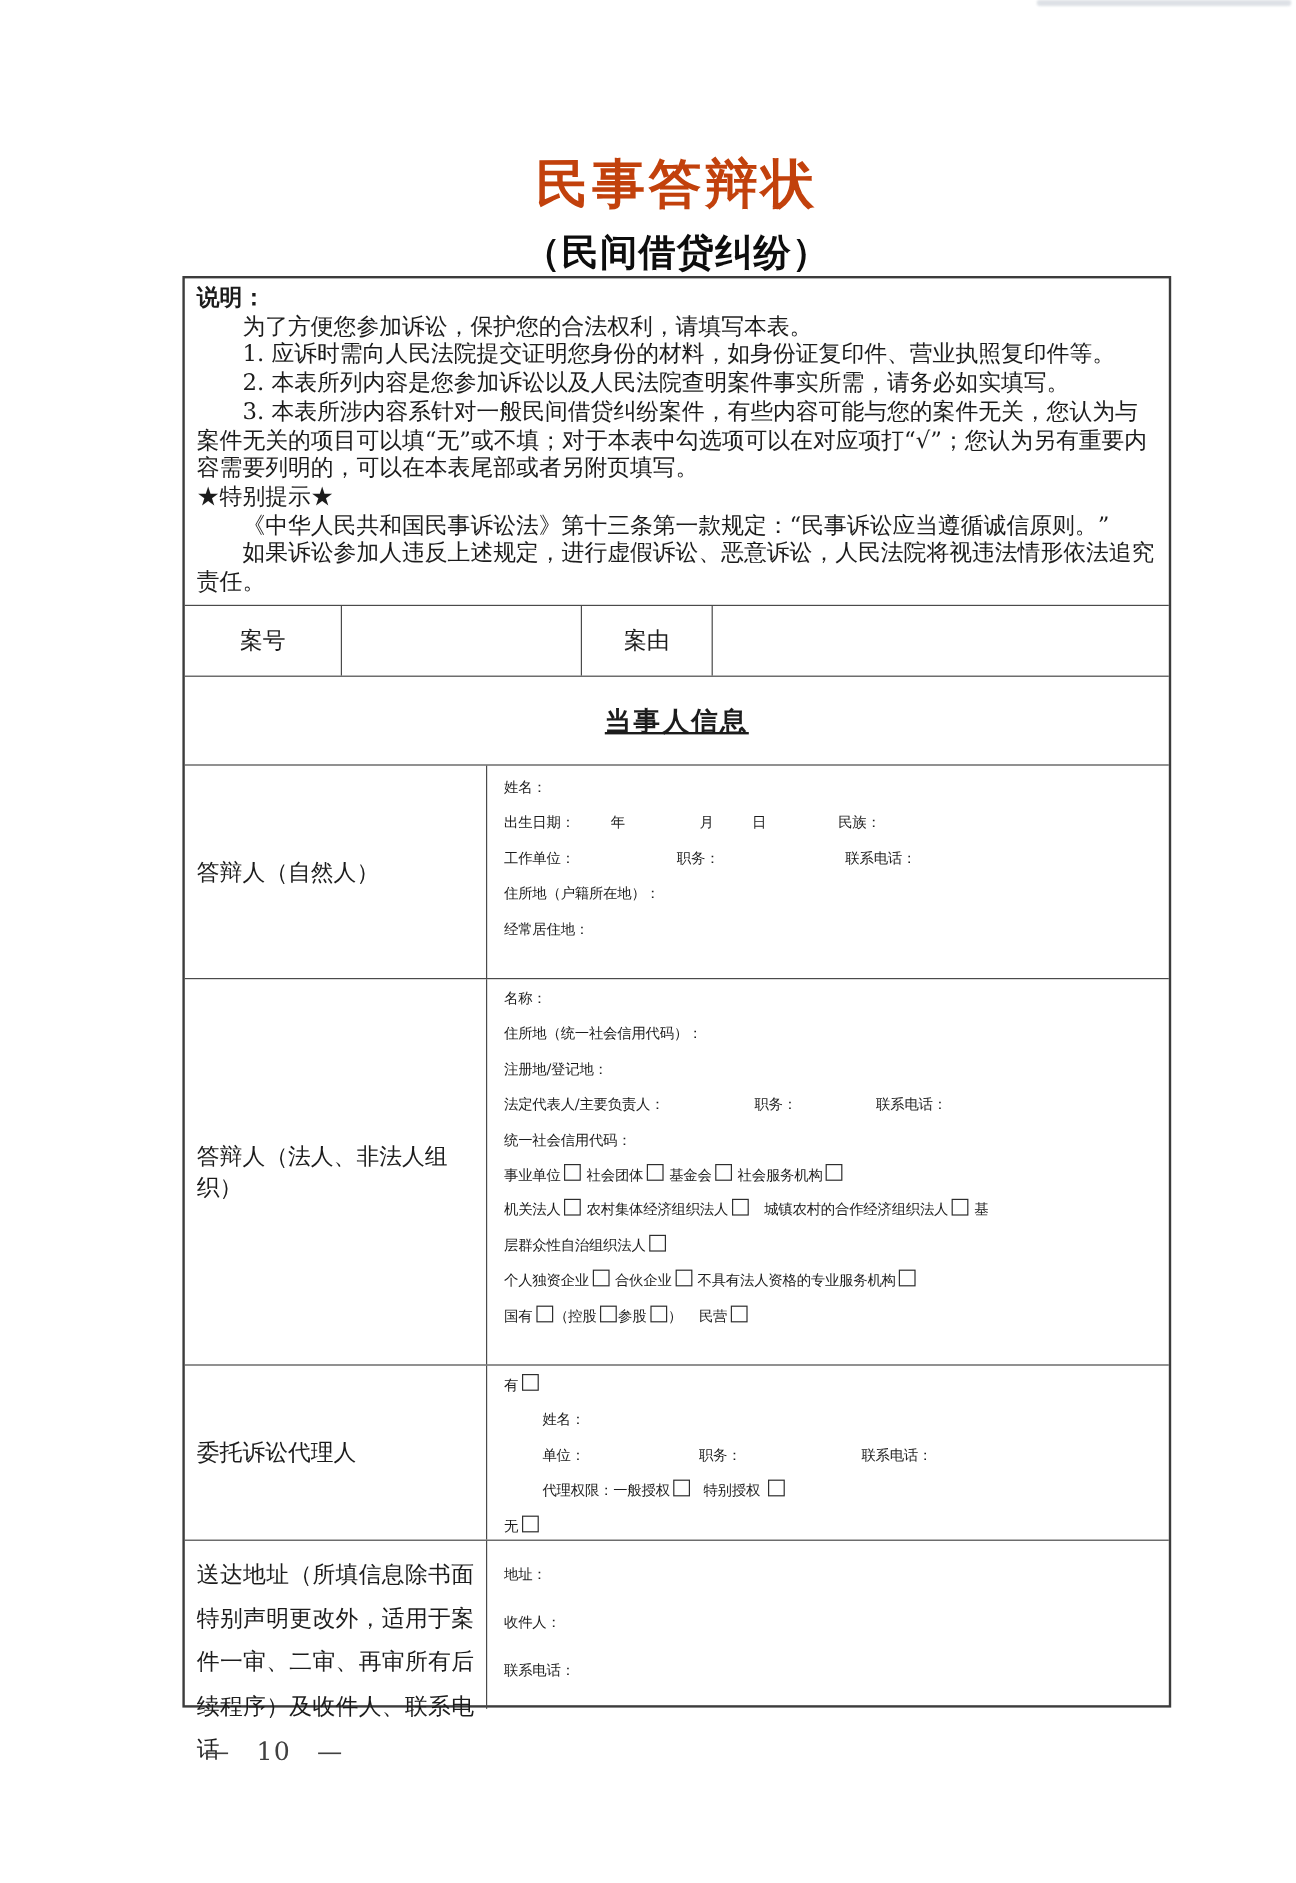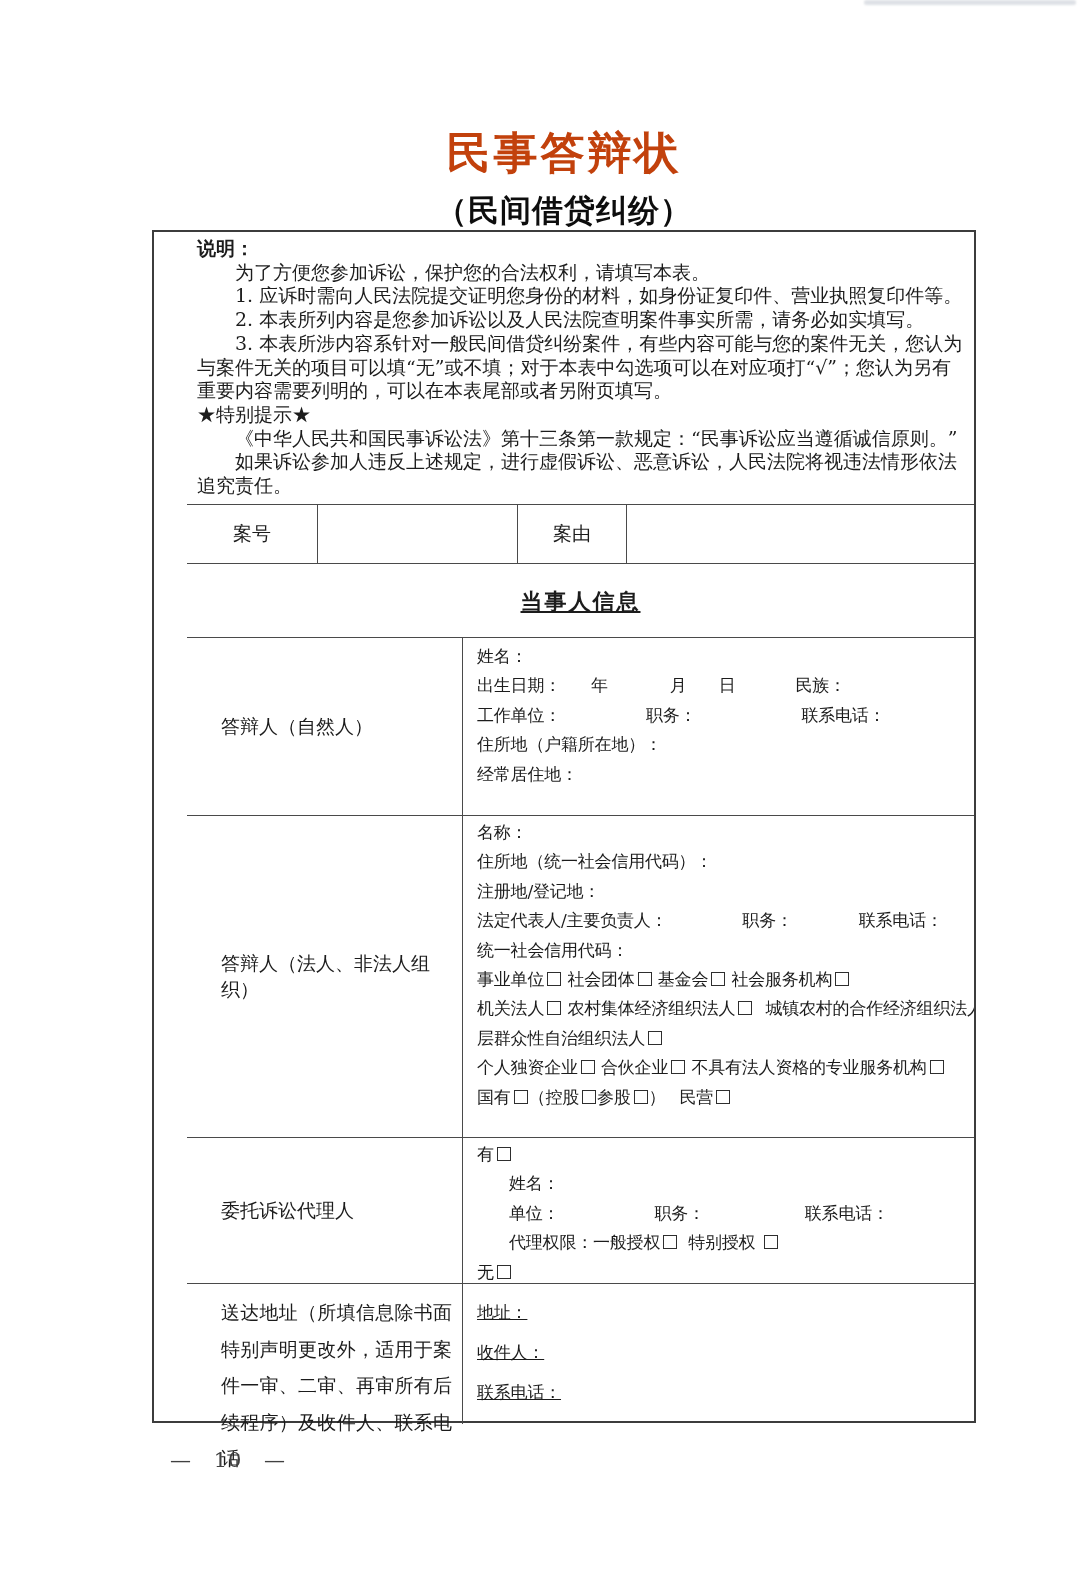--- a/index.html
+++ b/index.html
@@ -15,21 +15,21 @@
   .doc-title{
     position:absolute;left:152px;top:124px;width:824px;text-align:center;
     font-size:44px;font-weight:bold;letter-spacing:3px;color:#c2410c;
   }
   .doc-subtitle{
     position:absolute;left:152px;top:190px;width:824px;text-align:center;
     font-size:31px;font-weight:bold;letter-spacing:1px;color:#0d0d0d;
   }
   .form-table{
     position:absolute;left:152px;top:230px;width:824px;height:1193px;
-    border:2px solid #3c3c3c;box-sizing:border-box;background:#fff;padding-left:33px;
+    border:2px solid #3c3c3c;box-sizing:border-box;background:#fff;
   }
   
   .notes-cell{
     box-sizing:border-box;height:273px;border-bottom:1.5px solid #4a4a4a;
     padding:5px 10px 0 10px;font-size:19px;line-height:23.7px;
   }
   .notes-heading{font-weight:bold;}
   .note-p{margin:0;}
   .note-p.indent{text-indent:2em;}
   
@@ -46,33 +46,33 @@
   }
   
   .party-row{display:flex;border-bottom:1.5px solid #4a4a4a;box-sizing:border-box;}
   .party-row:last-child{border-bottom:none;}
   .party-row.row-1{height:178px;}
   .party-row.row-2{height:322px;}
   .party-row.row-3{height:146px;}
   .party-row.row-4{height:140px;border-bottom:none;}
   .row-label-cell{
     width:252px;box-sizing:border-box;border-right:1.5px solid #4a4a4a;
-    display:flex;align-items:center;padding:6px 10px 6px 10px;font-size:19px;margin-left:24px;
+    display:flex;align-items:center;padding:6px 10px 6px 10px;font-size:19px;
   }
   .party-row.row-4 .row-label-cell{align-items:flex-start;padding-top:10px;}
   .party-row.row-4 .row-label-cell .row-label-text{
     line-height:36.5px;text-align:justify;text-justify:inter-ideograph;width:100%;
   }
   .row-content-cell{
-    flex:1;box-sizing:border-box;padding:4px 4px 0 14px;font-size:17px;
+    flex:1;box-sizing:border-box;padding:4px 4px 0 14px;font-size:12px;
     letter-spacing:-0.2px;overflow:hidden;
   }
   .party-row.row-2 .row-content-cell{padding-top:2px;}
   .party-row.row-3 .row-content-cell{padding-top:2px;}
-  .party-row.row-4 .row-content-cell{padding-top:8px;text-decoration:underline;}
+  .party-row.row-4 .row-content-cell{padding-top:8px;}
   .field-line{height:29.4px;line-height:29.4px;white-space:nowrap;}
   .party-row.row-4 .field-line{height:40px;line-height:40px;}
   .cbox{
     display:inline-block;width:12px;height:12px;border:1.5px solid #2e2e2e;
     margin:0 1px 0 3px;vertical-align:-1px;background:#fff;
   }
   .gap{display:inline-block;height:1px;}
   .page-number{
     position:absolute;left:170px;top:1448px;font-size:21px;color:#404040;
     word-spacing:14px;letter-spacing:1px;

